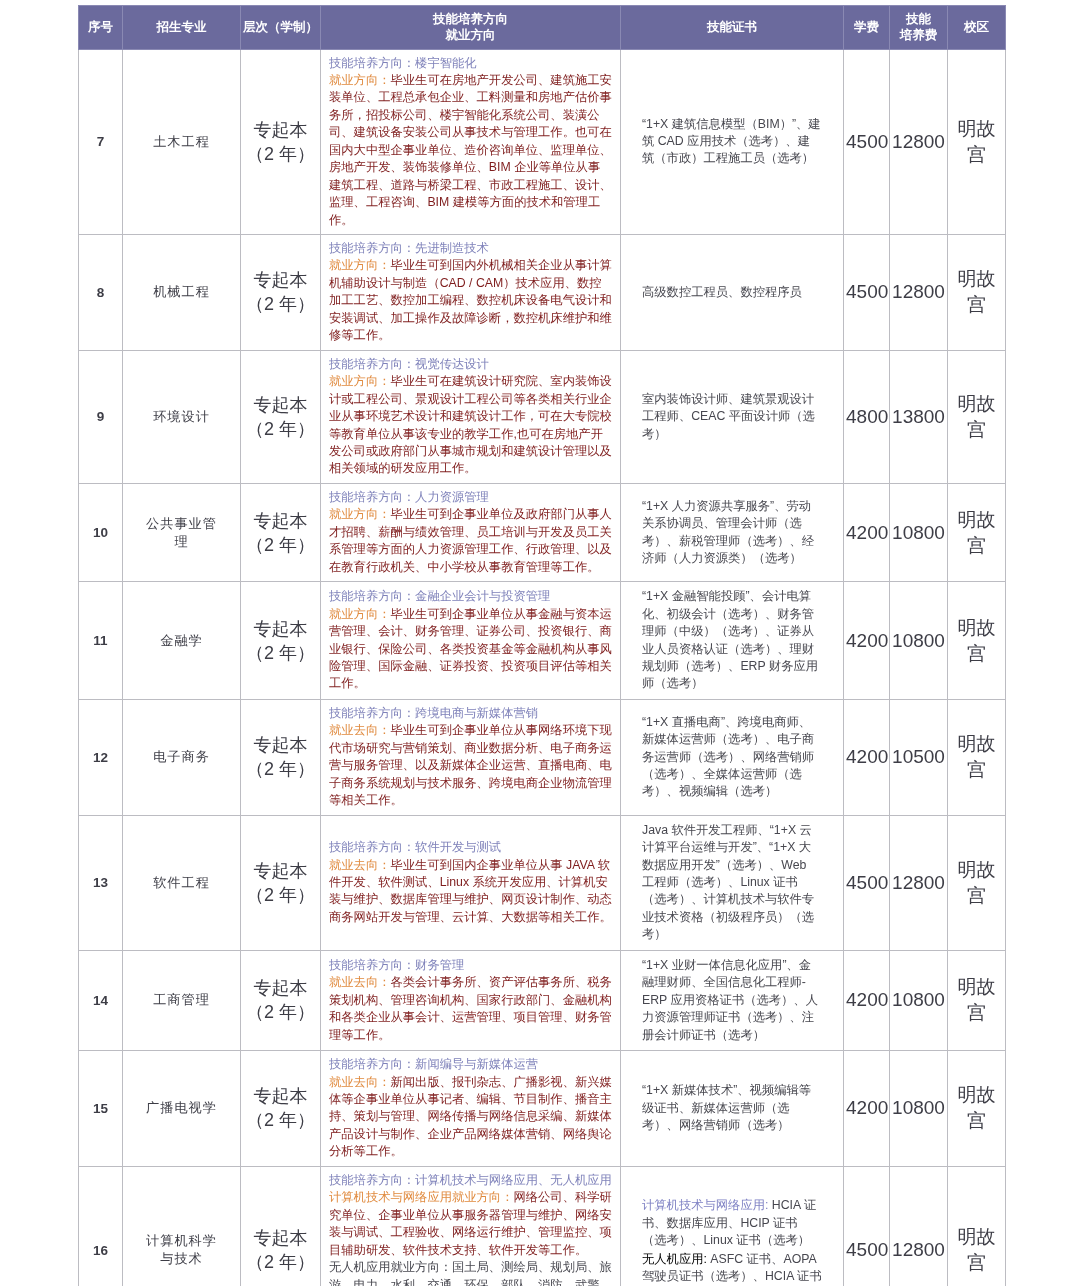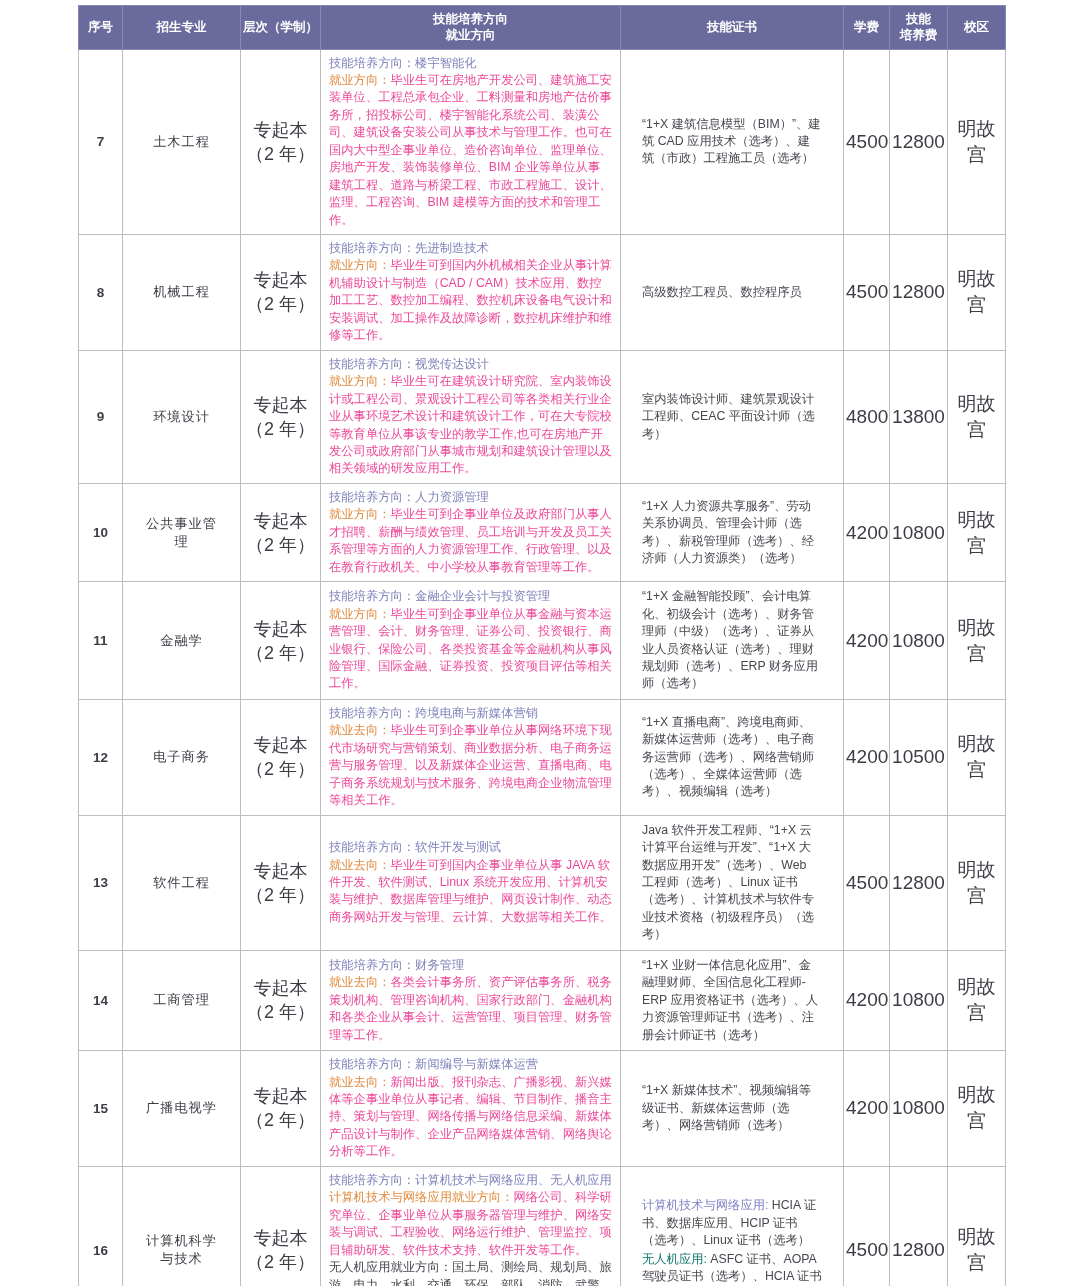--- a/index.html
+++ b/index.html
@@ -13,25 +13,25 @@
      padding:5px 2px;border:1px solid #8a89b3;white-space:pre-line;line-height:1.3;}
   td{border:1px solid #bcbcc2;vertical-align:middle;}
   td.c{text-align:center;font-size:19px;color:#3d3d46;padding:4px 2px;}
   td.no{font-weight:600;font-size:13.5px;}
   td.major{font-size:13.2px;letter-spacing:1px;padding:4px 21px;}
   td.level{font-size:18px;}
   td.dir,td.cert{font-size:12.3px;line-height:1.42;padding:5px 8px;text-align:left;}
   .seg{margin:0;}
   .lab.skill,.txt.skill{color:#7f82ba;}
   .lab.job{color:#e08a3e;font-family:Liberation Serif, serif;}
-  .txt.job{color:#ec4899;text-align:center;}
+  .txt.job{color:#7f1d1d;text-align:center;}
   .lab.plain,.txt.plain{color:#47474f;}
   .cseg{margin:1px 13px;}
   .clab.blue{color:#7f82c4;}
-  .clab.red{color:#0f766e;}
+  .clab.red{color:#000000;}
 </style>
 </head>
 <body>
 
 <div class="page">
   <table>
     <colgroup>
       <col class="c-no">
         <col class="c-major">
         <col class="c-level">

